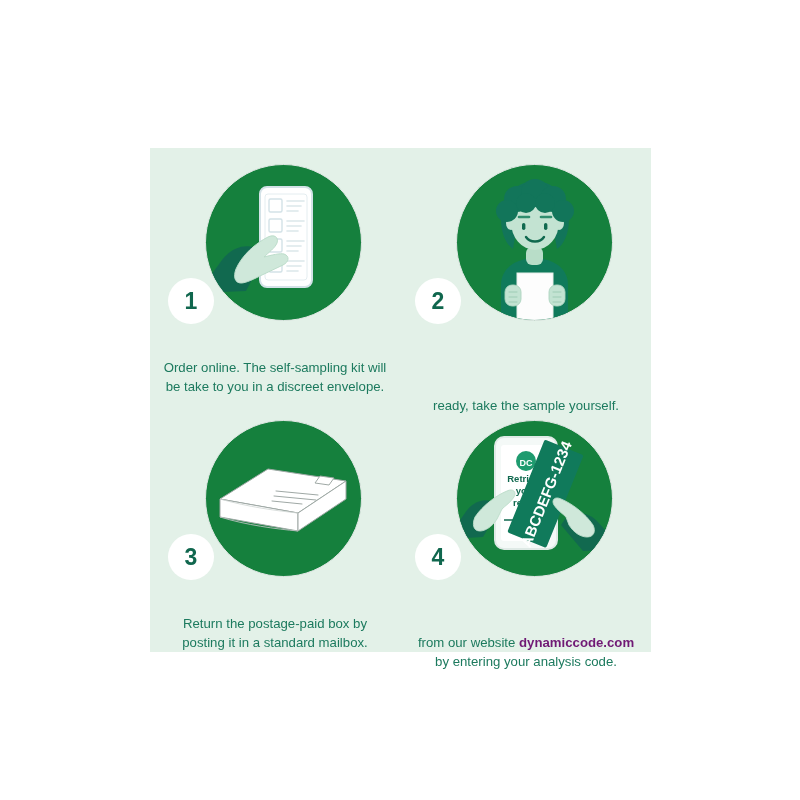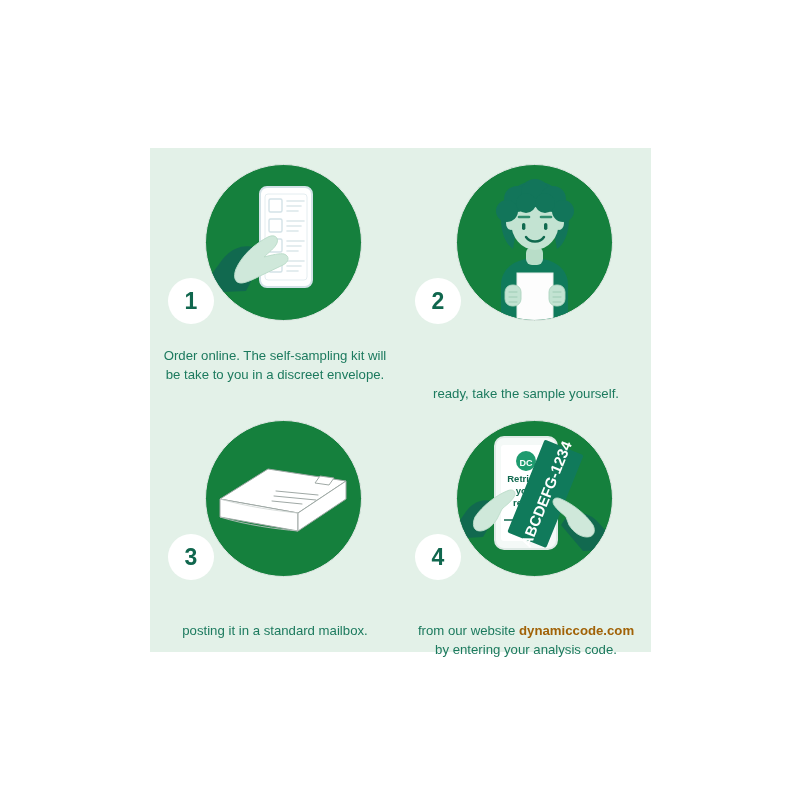--- a/index.html
+++ b/index.html
@@ -71,30 +71,30 @@
     font-weight: bold;
     color: #10674e;
     letter-spacing: 0px;
     z-index: 3;
   }
   #step-2 .badge, #step-4 .badge { left: 14px; }
 
   .caption {
     position: relative;
     width: 246px;
-    margin: 0 auto;
+    margin: 12px auto;
     text-align: center;
     color: #1c7a5e;
     font-size: 13.2px;
     line-height: 19px;
     padding-top: 2px;
   }
   .caption b {
     font-weight: bold;
-    color: #a16207;
+    color: #701a75;
   }
 </style>
 </head>
 <body>
 
 <div id="canvas">
   <div id="panel">
 
     <div class="step" id="step-1">
       <div class="art-wrap">
@@ -225,21 +225,21 @@
             <g stroke="#9fa8a5" stroke-width="1" stroke-linecap="round">
               <line x1="70" y1="70" x2="112" y2="74"></line>
               <line x1="68" y1="75" x2="110" y2="79"></line>
               <line x1="66" y1="80" x2="96" y2="83"></line>
             </g>
           </svg>
         </div>
         <div class="badge">3</div>
       </div>
       <div class="caption">
-        <br>
+        <span>Return the postage-paid box by</span><br>
         <span>posting it in a standard mailbox.</span>
       </div>
     </div>
 
     <div class="step" id="step-4">
       <div class="art-wrap">
         <div class="circle">
           <svg width="155" height="155" viewBox="0 0 155 155">
 
             <rect x="38" y="16" width="62" height="112" rx="9" ry="9" fill="#f4f9f7" stroke="#dfeae6" stroke-width="2"></rect>

